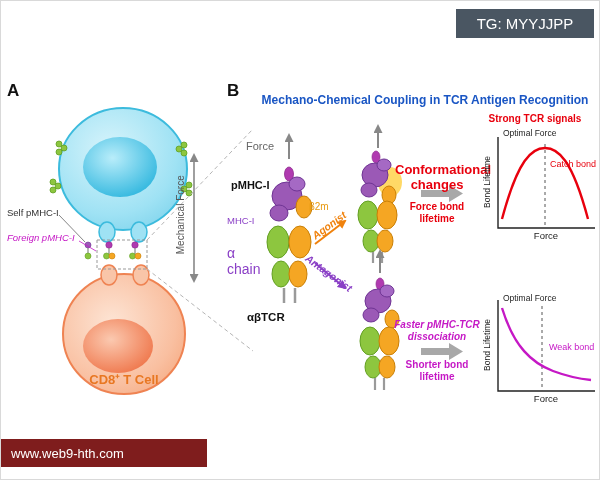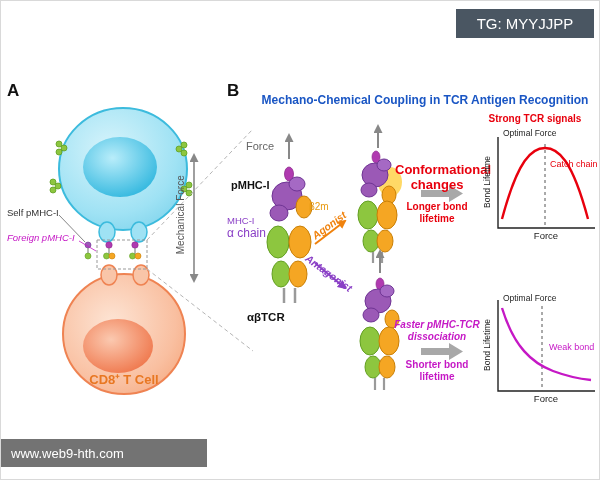--- a/index.html
+++ b/index.html
@@ -5,21 +5,21 @@
   html,body{margin:0;padding:0;background:#fff;}
   #stage{position:relative;width:600px;height:480px;background:#ffffff;border:1px solid #d9d9d9;box-sizing:border-box;overflow:hidden;font-family:"Liberation Sans",sans-serif;}
   .txt{position:absolute;line-height:1.15;white-space:pre-line;}
   .c{text-align:center;}
   .r{}
   .b{font-weight:bold;}
   .it{font-style:italic;}
   .rot{transform:rotate(-90deg);transform-origin:center center;}
   #svg-layer{position:absolute;left:0;top:0;}
   #badge{position:absolute;left:455px;top:8px;width:138px;height:29px;background:#4a5662;color:#fff;border-radius:0;font-size:15px;display:flex;align-items:center;justify-content:center;}
-  #footer{position:absolute;left:0;top:438px;width:206px;height:28px;background:#737373;color:#fff;font-size:13px;display:flex;align-items:center;padding-left:10px;box-sizing:border-box;}
+  #footer{position:absolute;left:0;top:438px;width:206px;height:28px;background:#7f1d1d;color:#fff;font-size:13px;display:flex;align-items:center;padding-left:10px;box-sizing:border-box;}
 </style>
 </head>
 <body>
 
 <div id="stage">
 
   <svg id="svg-layer" width="600" height="480" viewBox="0 0 600 480">
     <defs>
       <radialGradient id="gCyan" cx="40%" cy="35%" r="75%">
         <stop offset="0%" stop-color="#d8f4fb"></stop>
@@ -189,35 +189,35 @@
   <div class="txt c rot" style="left:118px;top:208px;width:124px;font-size:10px;color:#555;">Mechanical Force</div>
   <div class="txt c b" style="left:58px;top:372px;width:130px;font-size:13px;color:#e87722;">CD8⁺ T Cell</div>
 
   <div class="txt b" style="left:226px;top:80px;font-size:17px;color:#111;">B</div>
   <div class="txt c b" style="left:252px;top:93px;width:344px;font-size:12px;color:#1a56c4;">Mechano-Chemical Coupling in TCR Antigen Recognition</div>
 
   <div class="txt" style="left:245px;top:139px;font-size:11px;color:#666;">Force</div>
   <div class="txt r b" style="left:230px;top:178px;width:48px;font-size:11px;color:#111;">pMHC-I</div>
   <div class="txt" style="left:308px;top:200px;font-size:10px;color:#e89a10;">β2m</div>
   <div class="txt r" style="left:226px;top:215px;width:40px;font-size:9.5px;color:#8a3fc6;">MHC-I</div>
-  <div class="txt r" style="left:226px;top:226px;width:40px;font-size:12px;color:#8a3fc6;">α chain</div>
+  <div class="txt r" style="left:226px;top:244px;width:40px;font-size:14px;color:#8a3fc6;">α chain</div>
   <div class="txt b" style="left:246px;top:310px;font-size:11.5px;color:#111;">αβTCR</div>
 
   <div class="txt c b it" style="left:300px;top:218px;width:56px;font-size:10.5px;color:#f0820d;transform:rotate(-36deg);">Agonist</div>
   <div class="txt c b it" style="left:294px;top:266px;width:68px;font-size:10.5px;color:#8a3fc6;transform:rotate(36deg);">Antagonist</div>
 
   <div class="txt c b" style="left:394px;top:162px;width:84px;font-size:13px;color:#e8000d;">Conformational changes</div>
-  <div class="txt c b" style="left:398px;top:200px;width:76px;font-size:10px;color:#e8000d;">Longer bond lifetime</div>
+  <div class="txt c b" style="left:398px;top:200px;width:76px;font-size:10px;color:#e8000d;">Force bond lifetime</div>
 
   <div class="txt c b" style="left:390px;top:318px;width:92px;font-size:10px;color:#c518c5;font-style:italic;">Faster pMHC-TCR dissociation</div>
   <div class="txt c b" style="left:398px;top:358px;width:76px;font-size:10px;color:#c518c5;">Shorter bond lifetime</div>
 
   <div class="txt c b" style="left:472px;top:112px;width:124px;font-size:10px;color:#e8000d;">Strong TCR signals</div>
   <div class="txt" style="left:502px;top:128px;font-size:8.5px;color:#222;">Optimal Force</div>
-  <div class="txt" style="left:549px;top:158px;font-size:9px;color:#e8000d;">Catch chain</div>
+  <div class="txt" style="left:549px;top:158px;font-size:9px;color:#e8000d;">Catch bond</div>
   <div class="txt c rot" style="left:452px;top:176px;width:70px;font-size:8.5px;color:#222;">Bond Lifetime</div>
   <div class="txt c" style="left:522px;top:230px;width:46px;font-size:9.5px;color:#222;">Force</div>
 
   <div class="txt" style="left:502px;top:293px;font-size:8.5px;color:#222;">Optimal Force</div>
   <div class="txt" style="left:548px;top:341px;font-size:9px;color:#c518c5;">Weak bond</div>
   <div class="txt c rot" style="left:452px;top:339px;width:70px;font-size:8.5px;color:#222;">Bond Lifetime</div>
   <div class="txt c" style="left:522px;top:393px;width:46px;font-size:9.5px;color:#222;">Force</div>
 
   <div id="badge">TG: MYYJJPP</div>
   <div id="footer">www.web9-hth.com</div>

